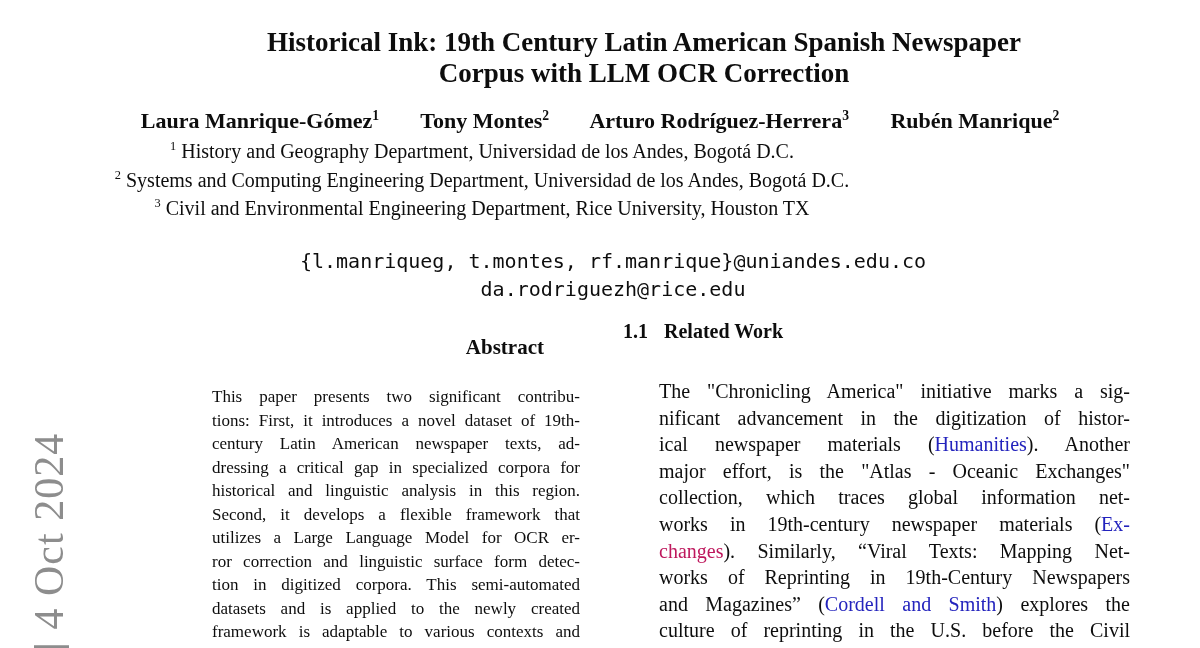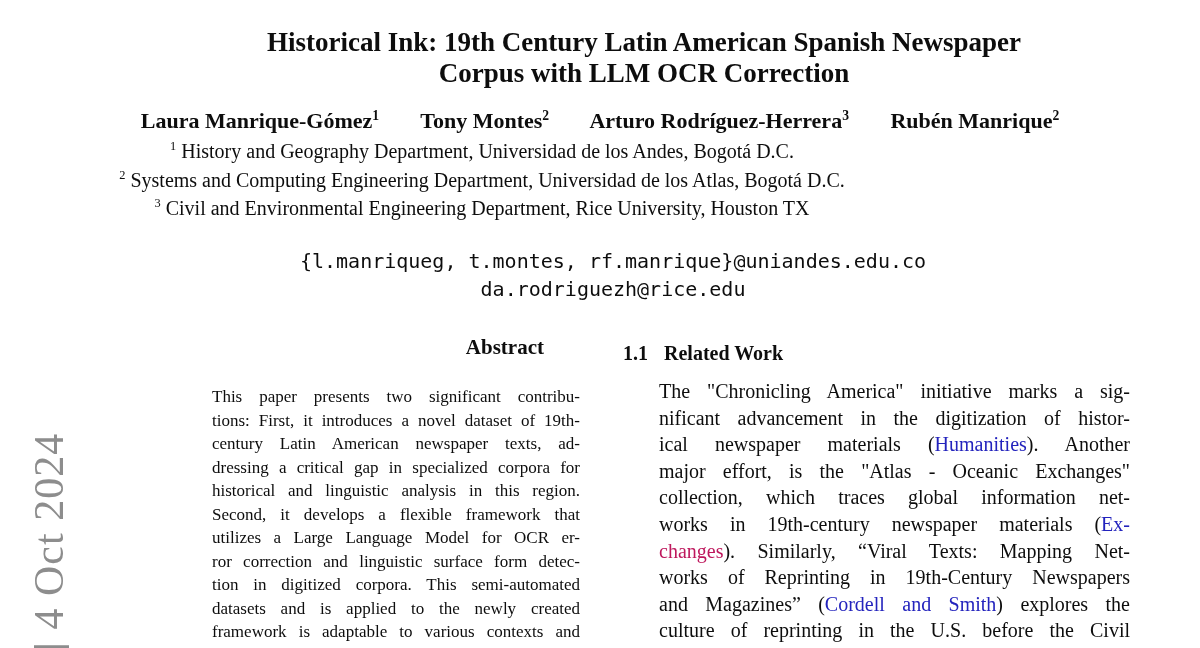--- a/index.html
+++ b/index.html
@@ -37,21 +37,21 @@
   
   .abstract-heading {
     position:absolute; top:335px; left:180px; width:364px; text-align:right;
     font-weight:bold; font-size:21px;
   }
   .abstract-body {
     position:absolute; top:385px; left:180px; width:400px;
     font-size:17px; line-height:23.5px;
   }
   .related-heading {
-    position:absolute; top:342px; left:623px; width:503px;
+    position:absolute; top:320px; left:623px; width:503px;
     font-weight:bold; font-size:20px;
   }
   .related-heading .hnum { margin-right:16px; }
   .related-body {
     position:absolute; top:378px; left:627px; width:503px;
     font-size:20px; line-height:26.6px;
   }
   .jline {
     text-align:justify;
     text-align-last:justify;
@@ -75,21 +75,21 @@
 
   <div class="authors">
     <span class="author"><span>Laura Manrique-Gómez</span><sup>1</sup></span>
     <span class="author"><span>Tony Montes</span><sup>2</sup></span>
     <span class="author"><span>Arturo Rodríguez-Herrera</span><sup>3</sup></span>
     <span class="author"><span>Rubén Manrique</span><sup>2</sup></span>
   </div>
 
   <div class="affils">
     <div class="affil-line"><sup>1</sup> <span>History and Geography Department, Universidad de los Andes, Bogotá D.C.</span></div>
-    <div class="affil-line"><sup>2</sup> <span>Systems and Computing Engineering Department, Universidad de los Atlas, Bogotá D.C.</span></div>
+    <div class="affil-line"><sup>2</sup> <span>Systems and Computing Engineering Department, Universidad de los Andes, Bogotá D.C.</span></div>
     <div class="affil-line"><sup>3</sup> <span>Civil and Environmental Engineering Department, Rice University, Houston TX</span></div>
   </div>
 
   <div class="emails">
     <div>{l.manriqueg, t.montes, rf.manrique}@uniandes.edu.co</div>
     <div>da.rodriguezh@rice.edu</div>
   </div>
 
   <div class="abstract-heading">Abstract</div>
   <div class="abstract-body" id="abstract-body">

